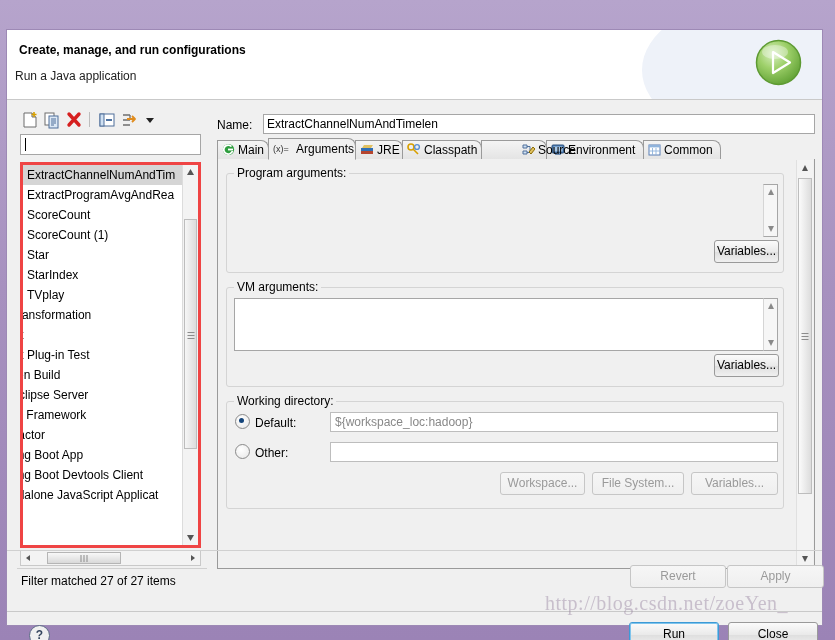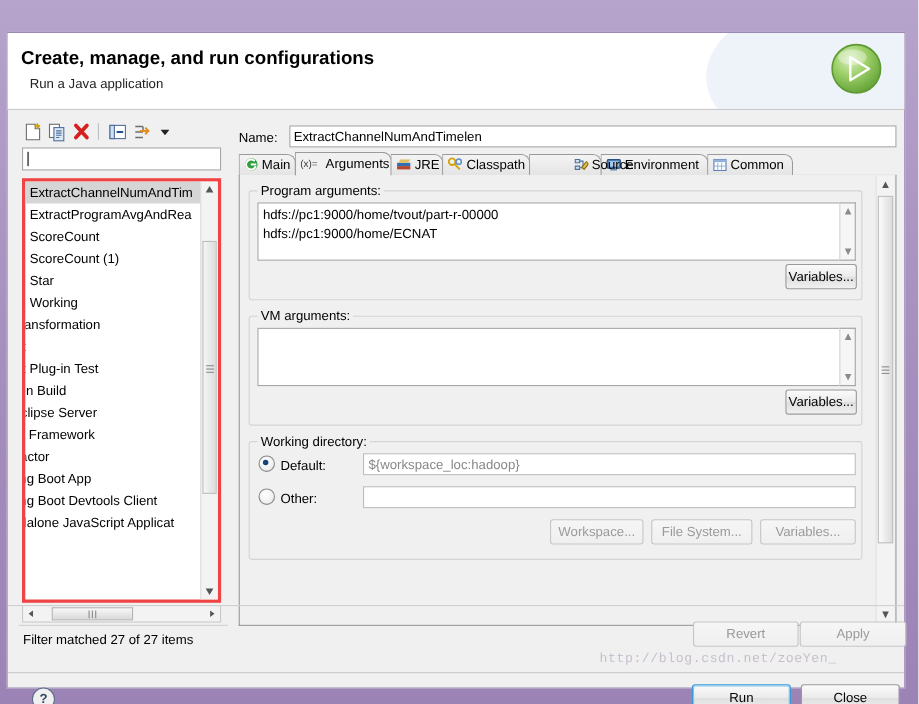--- a/index.html
+++ b/index.html
@@ -70,24 +70,24 @@
     border-bottom: 1px solid #c9c9c9;
     overflow: hidden;
   }
   .banner::after {
     content: ""; position: absolute; right: -40px; top: -30px;
     width: 220px; height: 140px; border-radius: 50%;
     background: #eef2f9;
   }
   .banner-title {
     position: absolute; left: 12px; top: 13px;
-    font-size: 17px; font-weight: bold; color: #000;
+    font-size: 12px; font-weight: bold; color: #000;
   }
   .banner-sub {
-    position: absolute; left: 20px; top: 39px;
+    position: absolute; left: 8px; top: 39px;
     font-size: 12px; color: #222;
   }
   .banner-run-icon {
     position: absolute; right: 20px; top: 9px;
     width: 47px; height: 47px; border-radius: 50%;
     z-index: 2;
   }
 
   
   .left-pane {
@@ -315,22 +315,22 @@
     position: absolute; left: 22px; top: 595px;
     width: 19px; height: 19px; border-radius: 50%;
     border: 1px solid #5b6b85;
     color: #35465f; font-size: 12px; font-weight: bold;
     text-align: center; line-height: 18px;
     background: #f0f0f0;
     cursor: pointer;
   }
   .watermark {
     position: absolute; left: 545px; top: 592px;
-    font-family: Liberation Mono, monospace;
-    font-size: 12px; color: rgba(150,130,160,.45);
+    font-family: Liberation Serif, serif;
+    font-size: 20px; color: rgba(150,130,160,.45);
     white-space: nowrap;
     letter-spacing: .5px;
     pointer-events: none;
   }
 </style>
 </head>
 <body>
 
 <div id="root">
 
@@ -404,21 +404,22 @@
         <span class="caret"></span>
       </div>
 
       <div class="lp-list">
         <div class="lp-list-inner">
             <div class="list-item sel">ExtractChannelNumAndTim</div>
             <div class="list-item">ExtractProgramAvgAndRea</div>
             <div class="list-item">ScoreCount</div>
             <div class="list-item">ScoreCount (1)</div>
             <div class="list-item">Star</div>
-            <div class="list-item">Working</div>
+            <div class="list-item">StarIndex</div>
+            <div class="list-item">TVplay</div>
             <div class="list-item clip">Transformation</div>
             <div class="list-item clip">nit</div>
             <div class="list-item clip">nit Plug-in Test</div>
             <div class="list-item clip">ven Build</div>
             <div class="list-item clip">Eclipse Server</div>
             <div class="list-item clip">Gi Framework</div>
             <div class="list-item clip">tractor</div>
             <div class="list-item clip">ring Boot App</div>
             <div class="list-item clip">ring Boot Devtools Client</div>
             <div class="list-item clip">ndalone JavaScript Applicat</div>
@@ -504,22 +505,20 @@
                 <rect x="1" y="1" width="11" height="10" fill="#fff" stroke="#5a7fb5"></rect>
                 <rect x="1" y="1" width="11" height="2.4" fill="#8fb3dc"></rect>
                 <path d="M4.5 4 v7 M8 4 v7 M1 7 h11" stroke="#8fb3dc" stroke-width=".9"></path>
               </svg></span><span>Common</span></div>
         </div>
 
       <div class="tab-body">
 
         <div class="group" style="left:8px;top:14px;width:558px;height:100px;">
           <span class="glabel">Program arguments:</span>
-          <div class="textarea" style="left:7px;top:10px;width:544px;height:53px;">hdfs://pc1:9000/home/tvout/part-r-00000
-hdfs://pc1:9000/home/ECNAT</div>
           <div class="ta-sb" style="left:536px;top:10px;width:15px;height:53px;border:1px solid #a6a6a6;border-left:1px solid #d5d5d5;box-sizing:border-box;">
             <svg style="position:absolute;left:1px;top:2px" width="12" height="10" viewBox="0 0 12 10">
                 <polygon points="6,2 9,8 3,8" fill="#8a8a8a"></polygon>
               </svg>
             <svg style="position:absolute;left:1px;bottom:2px" width="12" height="10" viewBox="0 0 12 10">
                 <polygon points="6,8 9,2 3,2" fill="#8a8a8a"></polygon>
               </svg>
           </div>
           <div class="btn" style="left:487px;top:66px;width:65px;">Variables...</div>
         </div>

